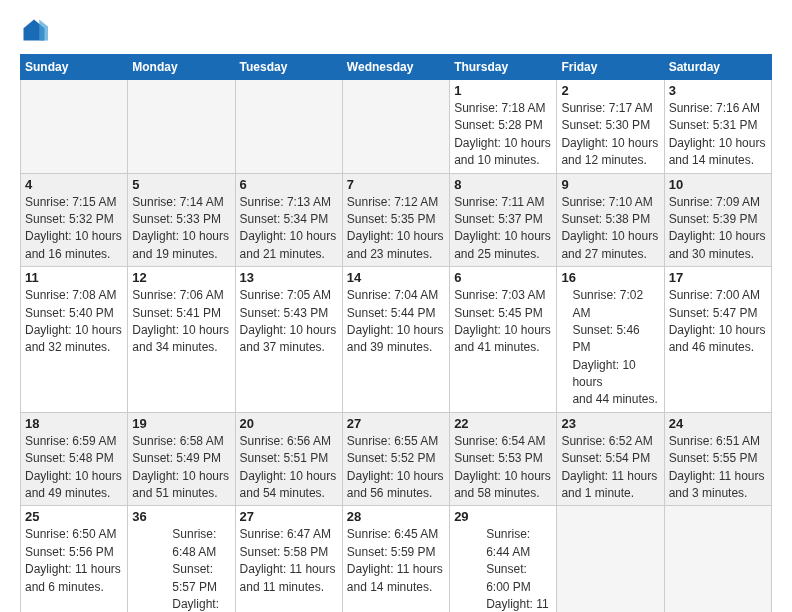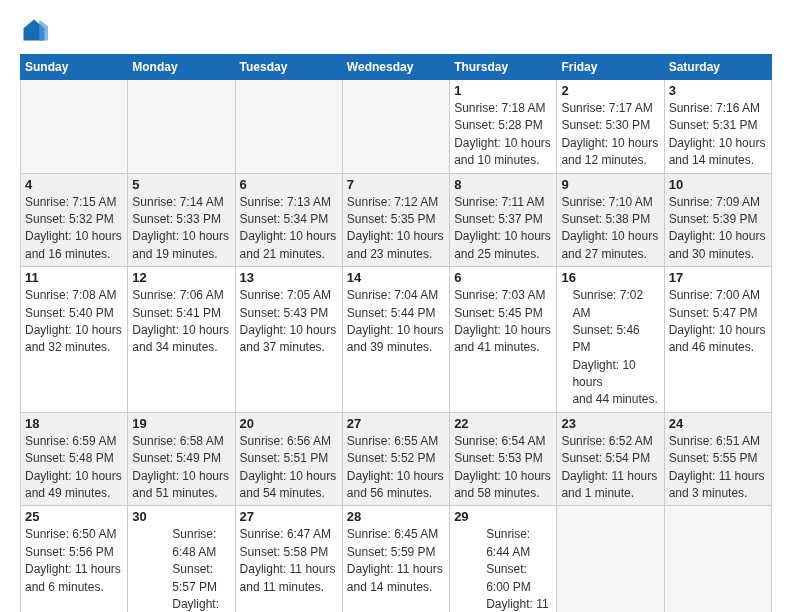--- a/index.html
+++ b/index.html
@@ -313,21 +313,21 @@
         </tr>
         <tr>
           <td>
             <span class="day-num">25</span>
             <div class="day-info" style="white-space: pre-line;">Sunrise: 6:50 AM
 Sunset: 5:56 PM
 Daylight: 11 hours
 and 6 minutes.</div>
           </td>
           <td>
-            <span class="day-num">30</span>
+            <span class="day-num">36</span>
             <div class="day-info" style="white-space: pre-line; margin-left: 40px;">Sunrise: 6:48 AM
 Sunset: 5:57 PM
 Daylight: 11 hours
 and 8 minutes.</div>
           </td>
           <td>
             <span class="day-num">27</span>
             <div class="day-info" style="white-space: pre-line;">Sunrise: 6:47 AM
 Sunset: 5:58 PM
 Daylight: 11 hours

